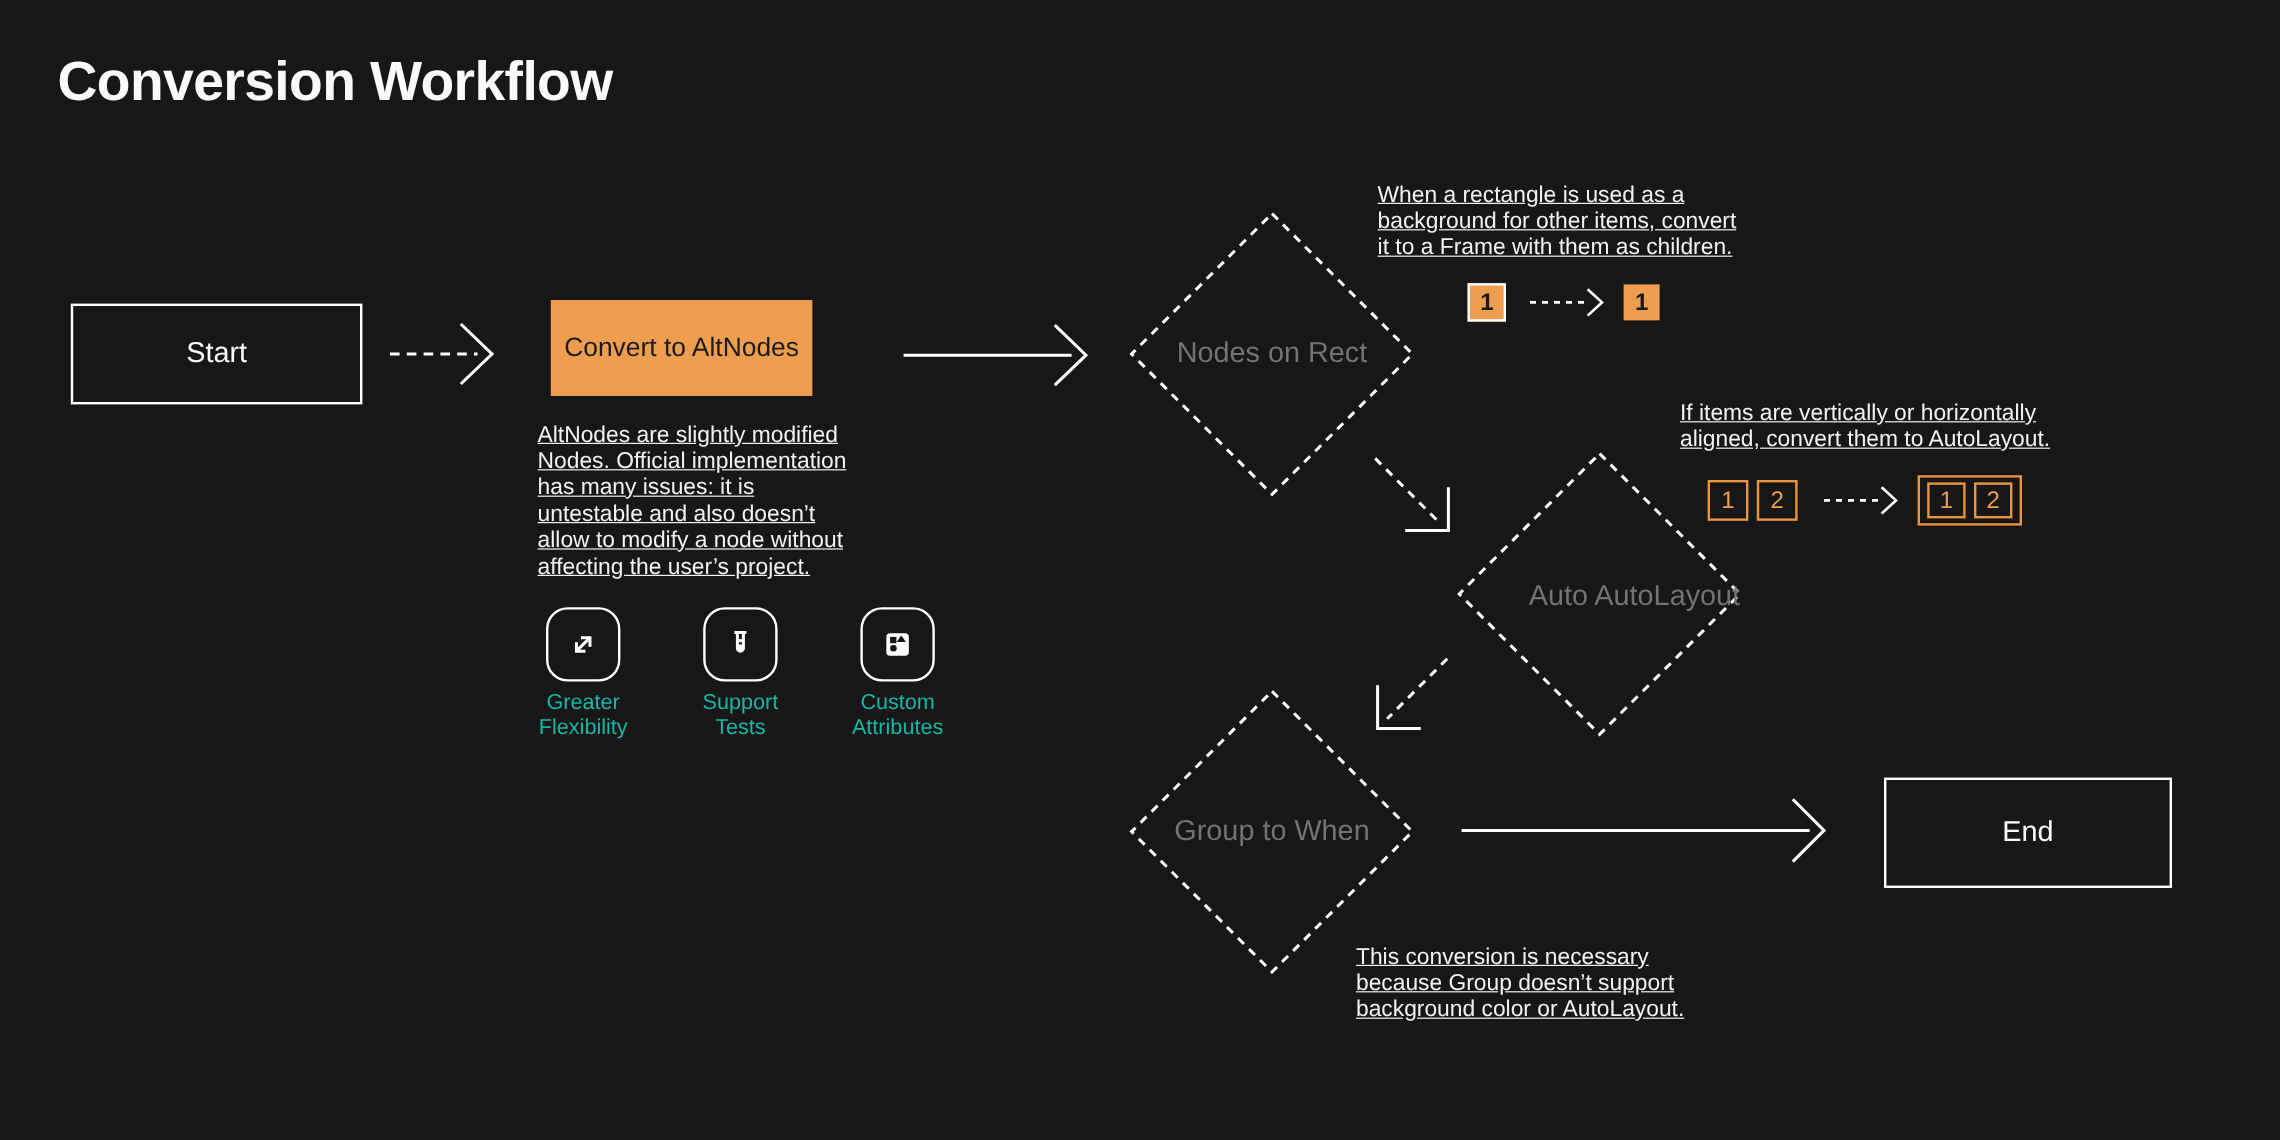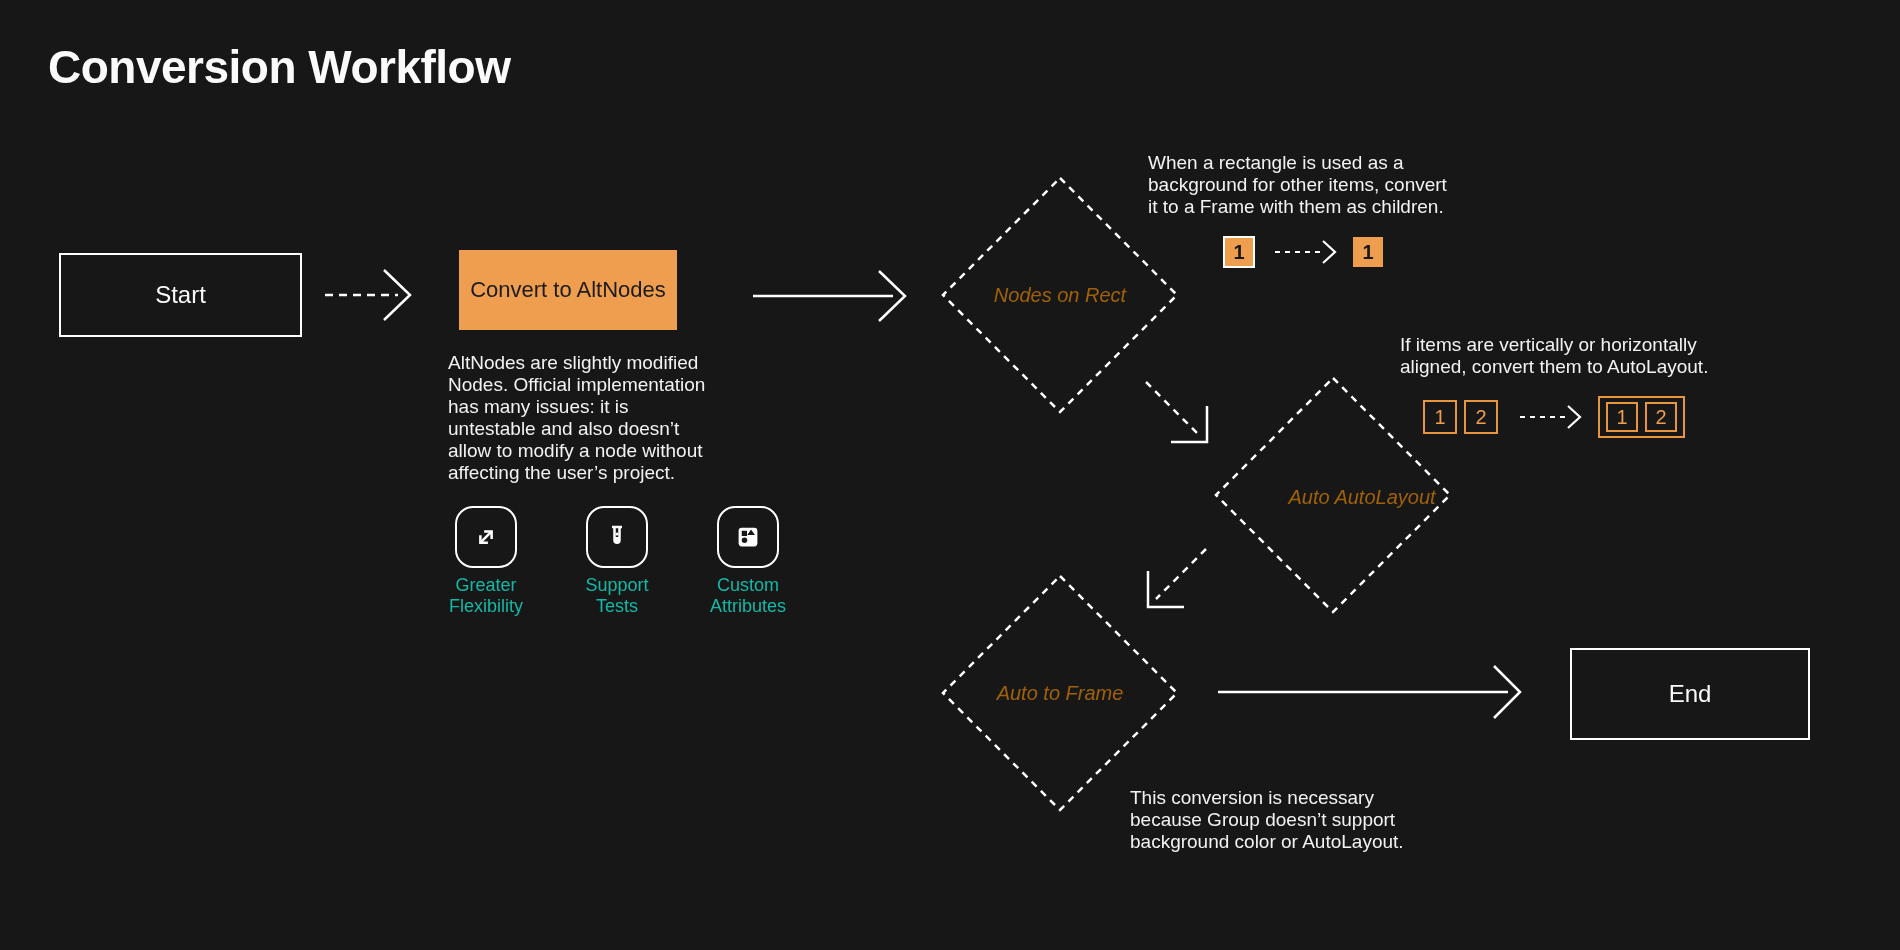--- a/index.html
+++ b/index.html
@@ -16,28 +16,28 @@
     position:absolute;border:2.5px solid #fff;display:flex;align-items:center;
     justify-content:center;font-size:24px;color:#fafafa;box-sizing:border-box;background:#171717;margin-left:12px;
   }
   .flow-box.start{left:47px;top:253px;width:243px;height:84px;}
   .flow-box.end{left:1558px;top:648px;width:240px;height:92px;}
   .flow-box.convert{
     left:447px;top:250px;width:218px;height:80px;border:none;background:#EF9D4E;
     color:#1c1c1c;font-size:22px;font-weight:500;
   }
   .note{
-    position:absolute;font-size:19px;line-height:22px;white-space:pre-line;color:#f2f2f2;
+    position:absolute;font-size:19px;line-height:22px;white-space:pre-line;color:#f2f2f2;text-decoration:underline;
   }
   .desc{left:448px;top:352px;width:300px;}
   .note1{left:1148px;top:152px;width:420px;}
   .note2{left:1400px;top:334px;width:340px;}
   .note3{left:1130px;top:763px;width:330px;margin-top:24px;}
   .diamond-label{
-    position:absolute;transform:translate(-50%,-50%);font-size:20px;color:#a16207;white-space:nowrap;font-style:italic;
+    position:absolute;transform:translate(-50%,-50%);font-size:24px;color:#737373;white-space:nowrap;
   }
   svg.layer{position:absolute;left:0;top:0;width:1900px;height:950px;pointer-events:none;}
   .features{position:absolute;left:436px;top:506px;display:flex;gap:31px;}
   .feature{width:100px;display:flex;flex-direction:column;align-items:center;gap:7px;}
   .icon-card{
     width:62px;height:62px;border:2.5px solid #fff;border-radius:18px;box-sizing:border-box;
     display:flex;align-items:center;justify-content:center;flex:0 0 auto;
   }
   .feature-label{font-size:18px;line-height:21px;text-align:center;white-space:pre-line;color:#14b8a6;}
   .mini-row{position:absolute;display:flex;align-items:center;}
@@ -108,21 +108,21 @@
   <div class="flow-box convert">
     <span>Convert to AltNodes</span>
   </div>
 
   <div class="flow-box end">
     <span>End</span>
   </div>
 
   <div class="diamond-label" style="left:1060px;top:295px;">Nodes on Rect</div>
   <div class="diamond-label" style="left:1362px;top:497px;">Auto AutoLayout</div>
-  <div class="diamond-label" style="left:1060px;top:693px;">Auto to Frame</div>
+  <div class="diamond-label" style="left:1060px;top:693px;">Group to When</div>
 
   <div class="note desc">AltNodes are slightly modified
 Nodes. Official implementation
 has many issues: it is
 untestable and also doesn’t
 allow to modify a node without
 affecting the user’s project.</div>
   <div class="note note1">When a rectangle is used as a
 background for other items, convert
 it to a Frame with them as children.</div>

